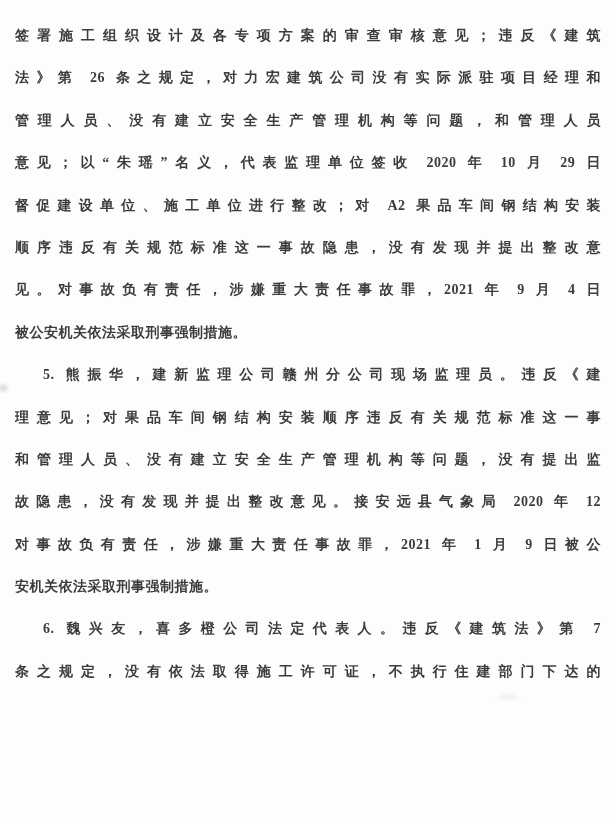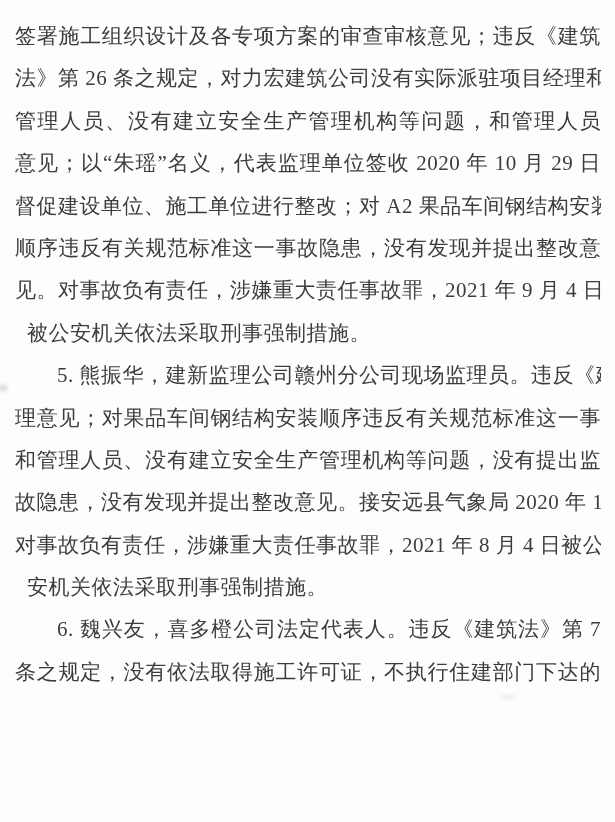--- a/index.html
+++ b/index.html
@@ -21,33 +21,33 @@
     padding: 15px 14px 0 15px;
     background: #fdfdfc;
     font-family: "Liberation Serif", "DejaVu Serif", serif;
     color: #3c3c3c;
   }
   .paragraph {
     margin: 0;
     padding: 0;
   }
   .line {
-    font-size: 21px;
+    font-size: 14px;
     line-height: 42.4px;
     height: 42.4px;
     white-space: nowrap;
     text-align: justify;
     text-align-last: justify;
     text-justify: inter-character;
     letter-spacing: 0.5px;
     overflow: hidden;
+    font-weight: bold;
   }
   .line.end {
     text-align-last: left;
-    margin-left: 12px;
   }
   .line.indent {
     text-indent: 2em;
   }
   
   .artifact {
     position: absolute;
     border-radius: 50%;
     pointer-events: none;
   }
@@ -80,21 +80,21 @@
     <div class="line">顺序违反有关规范标准这一事故隐患，没有发现并提出整改意</div>
     <div class="line">见。对事故负有责任，涉嫌重大责任事故罪，2021 年 9 月 4 日</div>
     <div class="line end">被公安机关依法采取刑事强制措施。</div>
   </div>
 
   <div class="paragraph">
     <div class="line indent">5. 熊振华，建新监理公司赣州分公司现场监理员。违反《建</div>
     <div class="line">理意见；对果品车间钢结构安装顺序违反有关规范标准这一事</div>
     <div class="line">和管理人员、没有建立安全生产管理机构等问题，没有提出监</div>
     <div class="line">故隐患，没有发现并提出整改意见。接安远县气象局 2020 年 12</div>
-    <div class="line">对事故负有责任，涉嫌重大责任事故罪，2021 年 8 月 4 日被公</div>
+    <div class="line">对事故负有责任，涉嫌重大责任事故罪，2021 年 1 月 9 日被公</div>
     <div class="line end">安机关依法采取刑事强制措施。</div>
   </div>
 
   <div class="paragraph">
     <div class="line indent">6. 魏兴友，喜多橙公司法定代表人。违反《建筑法》第 7</div>
     <div class="line">条之规定，没有依法取得施工许可证，不执行住建部门下达的</div>
   </div>
 
   <div class="artifact a1"></div>
   <div class="artifact a2"></div>

